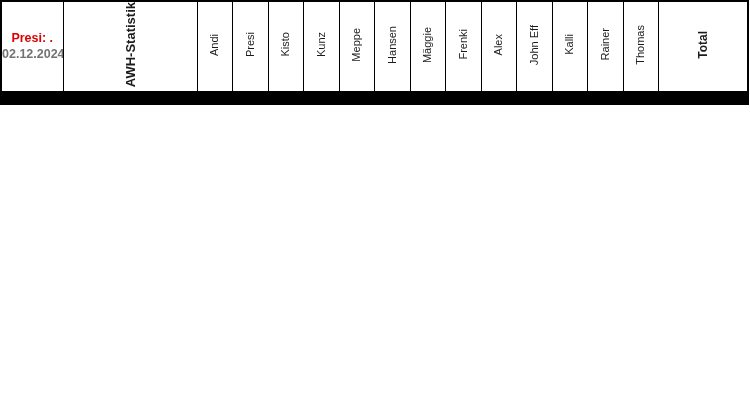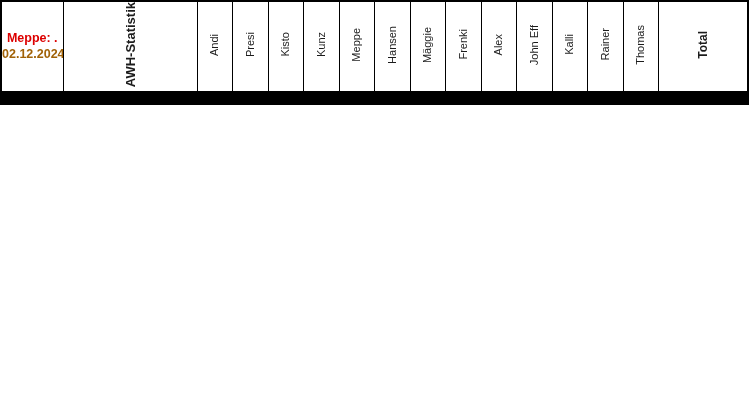--- a/index.html
+++ b/index.html
@@ -66,22 +66,22 @@
       <col style="width: 35.5px;">
       <col style="width: 35.5px;">
       <col style="width: 35.5px;">
       <col style="width: 35.5px;">
       <col style="width: 35.5px;">
       <col style="width: 89px;">
     </colgroup>
   <thead>
     <tr>
       <th class="stand">
-        <div style="color: rgb(221, 0, 0);">Meppe: .</div>
-        <div style="color: #a16207;">02.12.2024</div>
+        <div style="color: rgb(221, 0, 0);">Presi: .</div>
+        <div style="color: #737373;">02.12.2024</div>
       </th>
       <th class="corner">
         <span class="vert">AWH-Statistik</span>
       </th>
     <th><span class="vert">Andi</span></th>
         <th><span class="vert">Presi</span></th>
         <th><span class="vert">Kisto</span></th>
         <th><span class="vert">Kunz</span></th>
         <th><span class="vert">Meppe</span></th>
         <th><span class="vert">Hansen</span></th>

